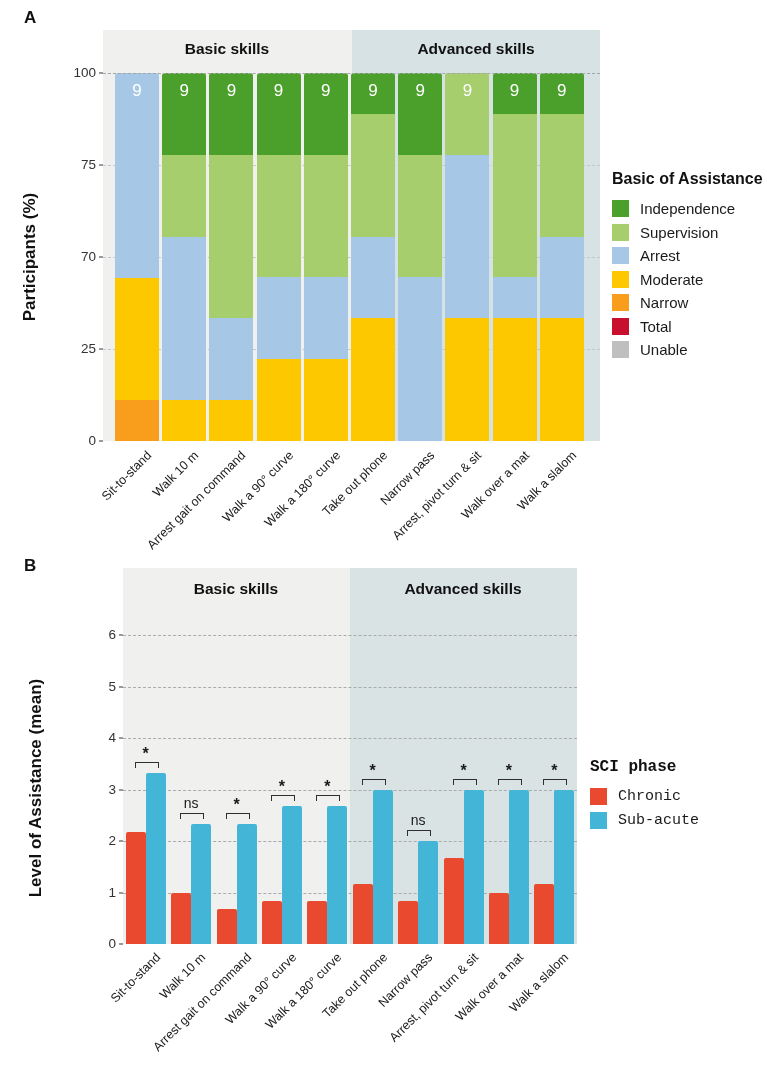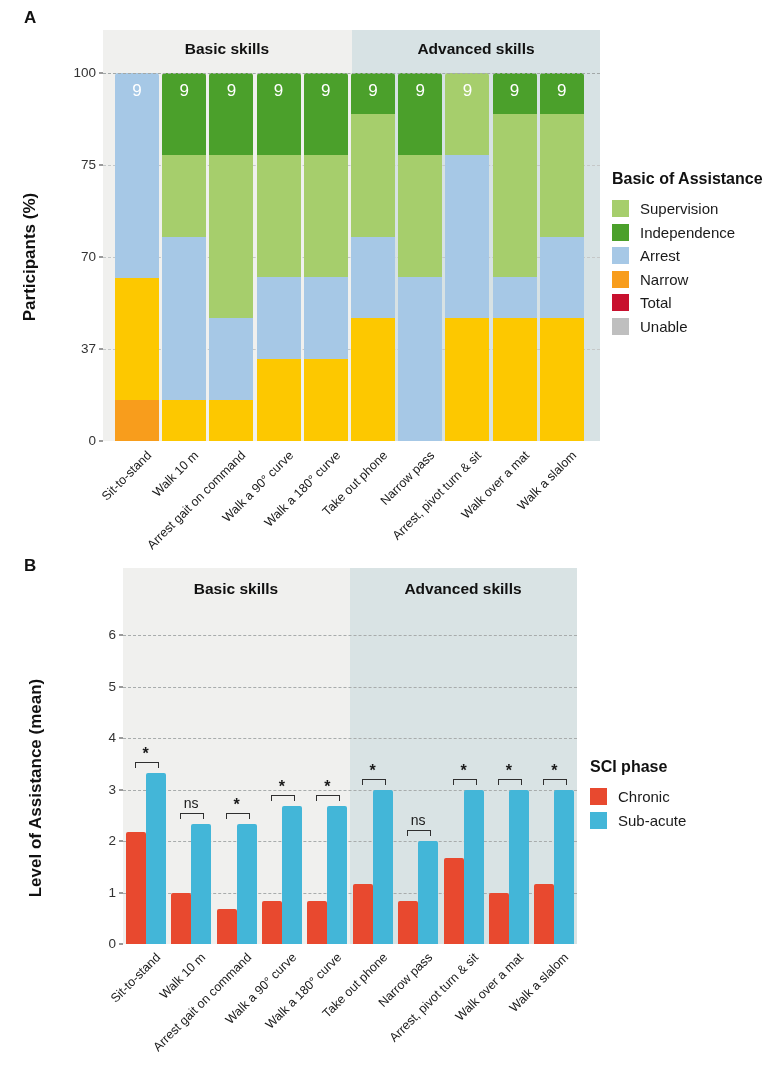--- a/index.html
+++ b/index.html
@@ -51,62 +51,66 @@
   <div class="hdr" style="left:236px;top:580px">Basic skills</div>
   <div class="hdr" style="left:463px;top:580px">Advanced skills</div>
 
   <div class="ax-title" style="left:30px;top:257px">Participants (%)</div>
   <div class="ax-title" style="left:36px;top:788px">Level of Assistance (mean)</div>
 
   <div class="legend" style="left:612px;top:170px;">
     <div class="ltitle">Basic of Assistance</div>
     <div id="legendA-items">
         <div class="lrow">
+          <div class="lswatch" style="background: rgb(75, 160, 43);"></div>
+          <div class="llabel">Independence</div>
+        </div>
+        <div class="lrow">
           <div class="lswatch" style="background: rgb(166, 206, 108);"></div>
           <div class="llabel">Supervision</div>
         </div>
         <div class="lrow">
-          <div class="lswatch" style="background: rgb(75, 160, 43);"></div>
-          <div class="llabel">Independence</div>
-        </div>
-        <div class="lrow">
           <div class="lswatch" style="background: rgb(166, 200, 230);"></div>
           <div class="llabel">Arrest</div>
         </div>
         <div class="lrow">
+          <div class="lswatch" style="background: rgb(253, 200, 0);"></div>
+          <div class="llabel">Moderate</div>
+        </div>
+        <div class="lrow">
           <div class="lswatch" style="background: rgb(248, 157, 28);"></div>
           <div class="llabel">Narrow</div>
         </div>
         <div class="lrow">
           <div class="lswatch" style="background: rgb(200, 16, 46);"></div>
           <div class="llabel">Total</div>
         </div>
         <div class="lrow">
           <div class="lswatch" style="background: rgb(191, 191, 191);"></div>
           <div class="llabel">Unable</div>
         </div>
       </div>
   </div>
-  <div class="legend" style="left:590px;top:758px;">
+  <div class="legend" style="left:590px;top:758px;font-family:Liberation Mono, monospace;">
     <div class="ltitle">SCI phase</div>
     <div id="legendB-items">
         <div class="lrow">
           <div class="lswatch" style="background: rgb(232, 73, 47);"></div>
           <div class="llabel">Chronic</div>
         </div>
         <div class="lrow">
           <div class="lswatch" style="background: rgb(67, 182, 216);"></div>
           <div class="llabel">Sub-acute</div>
         </div>
       </div>
   </div>
 <div class="ytick" style="left: 96px; top: 441px;">0</div>
     <div class="tickm" style="left: 99px; top: 441px;"></div>
     <div class="grid" style="left: 103px; width: 497px; top: 349px;"></div>
-    <div class="ytick" style="left: 96px; top: 349px;">37</div>
+    <div class="ytick" style="left: 96px; top: 349px;">25</div>
     <div class="tickm" style="left: 99px; top: 349px;"></div>
     <div class="grid" style="left: 103px; width: 497px; top: 257px;"></div>
     <div class="ytick" style="left: 96px; top: 257px;">70</div>
     <div class="tickm" style="left: 99px; top: 257px;"></div>
     <div class="grid" style="left: 103px; width: 497px; top: 165px;"></div>
     <div class="ytick" style="left: 96px; top: 165px;">75</div>
     <div class="tickm" style="left: 99px; top: 165px;"></div>
     <div class="ytick" style="left: 96px; top: 73px;">100</div>
     <div class="tickm" style="left: 99px; top: 73px;"></div>
     <div class="grid grid-over" style="left: 103px; width: 497px; top: 73px;"></div>

